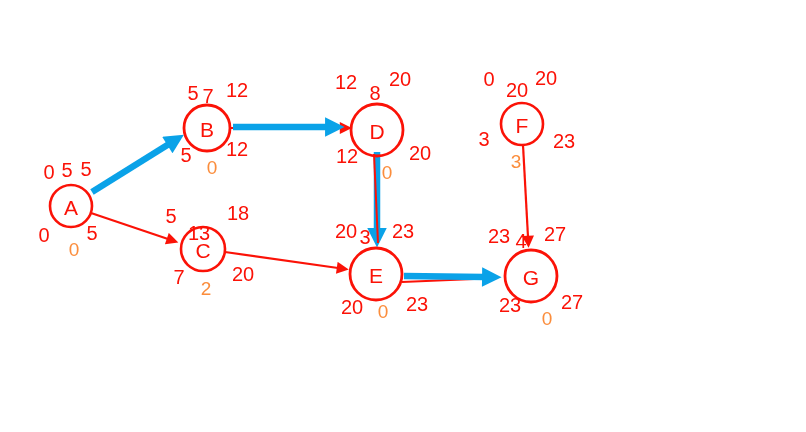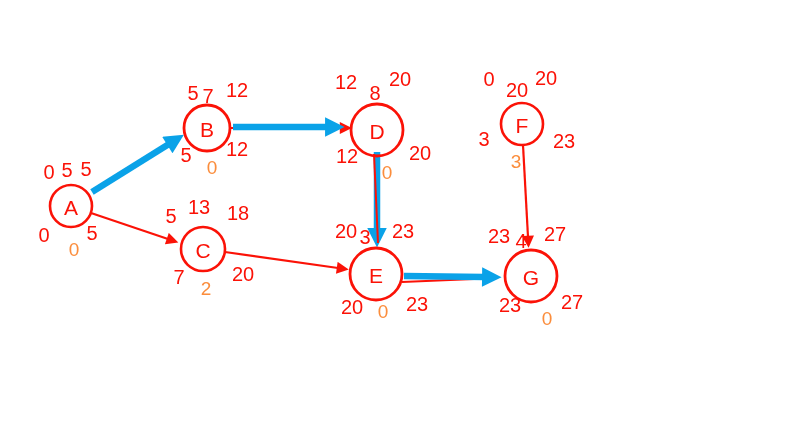--- a/index.html
+++ b/index.html
@@ -83,21 +83,21 @@
   <div class="lbl letter" style="left:207px;top:129px">B</div>
   <div class="lbl" style="left:193px;top:93px">5</div>
   <div class="lbl" style="left:208px;top:96px">7</div>
   <div class="lbl" style="left:237px;top:90px">12</div>
   <div class="lbl" style="left:186px;top:155px">5</div>
   <div class="lbl" style="left:237px;top:149px">12</div>
   <div class="lbl orange" style="left:212px;top:167px">0</div>
 
   <div class="lbl letter" style="left:203px;top:250px">C</div>
   <div class="lbl" style="left:171px;top:216px">5</div>
-  <div class="lbl" style="left:199px;top:207px">13</div>
+  <div class="lbl" style="left:199px;top:233px">13</div>
   <div class="lbl" style="left:238px;top:213px">18</div>
   <div class="lbl" style="left:179px;top:277px">7</div>
   <div class="lbl" style="left:243px;top:274px">20</div>
   <div class="lbl orange" style="left:206px;top:288px">2</div>
 
   <div class="lbl letter" style="left:377px;top:131px">D</div>
   <div class="lbl" style="left:346px;top:82px">12</div>
   <div class="lbl" style="left:375px;top:93px">8</div>
   <div class="lbl" style="left:400px;top:79px">20</div>
   <div class="lbl" style="left:347px;top:156px">12</div>

